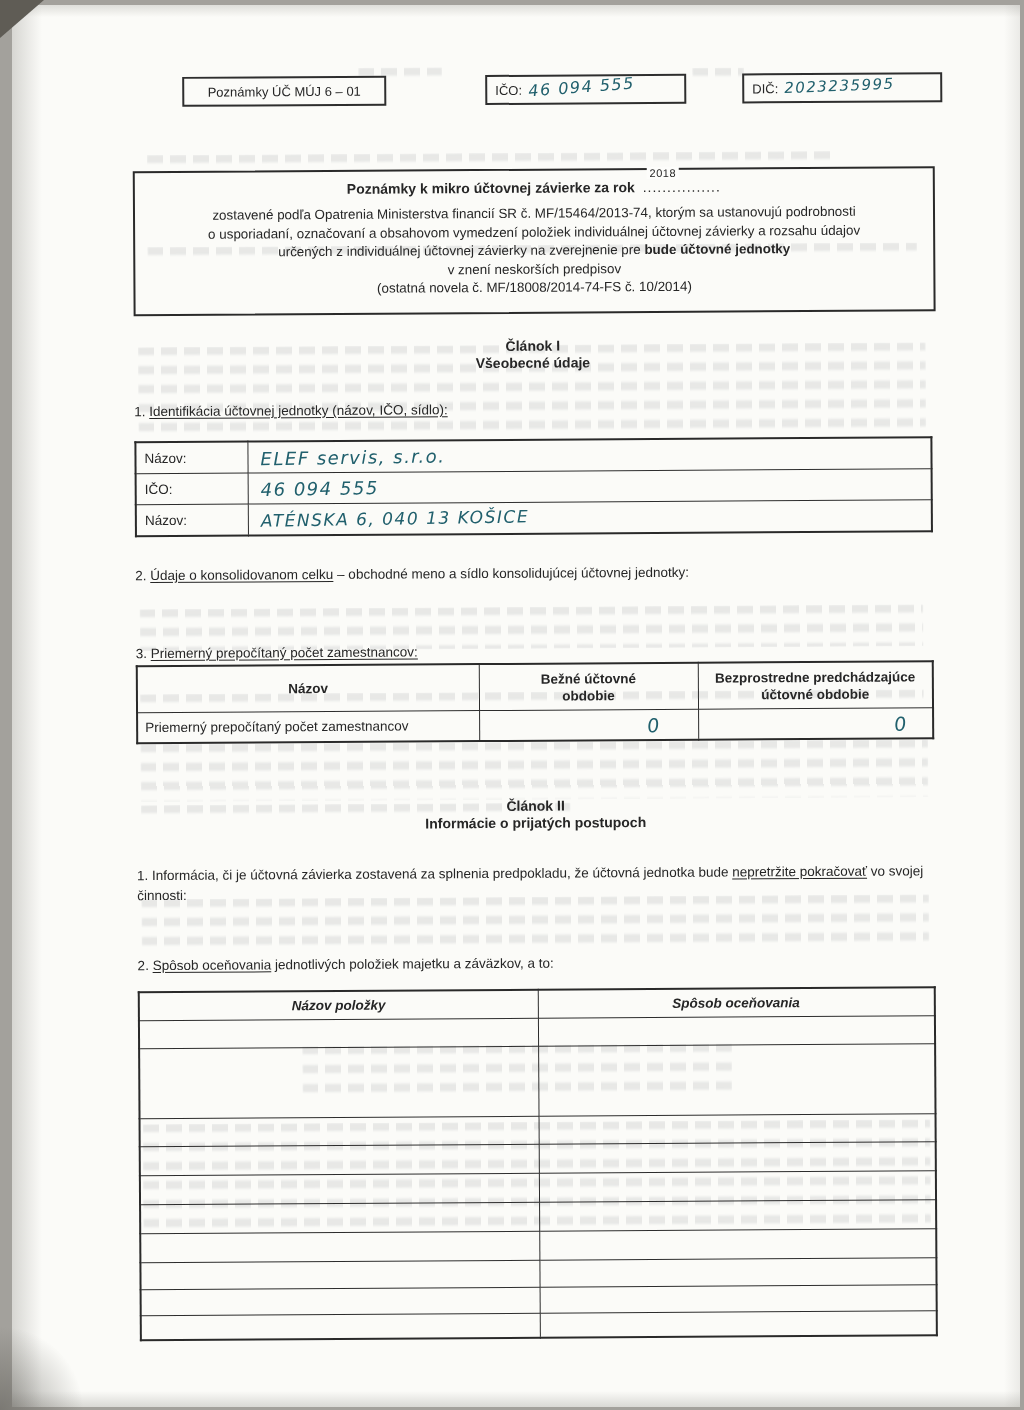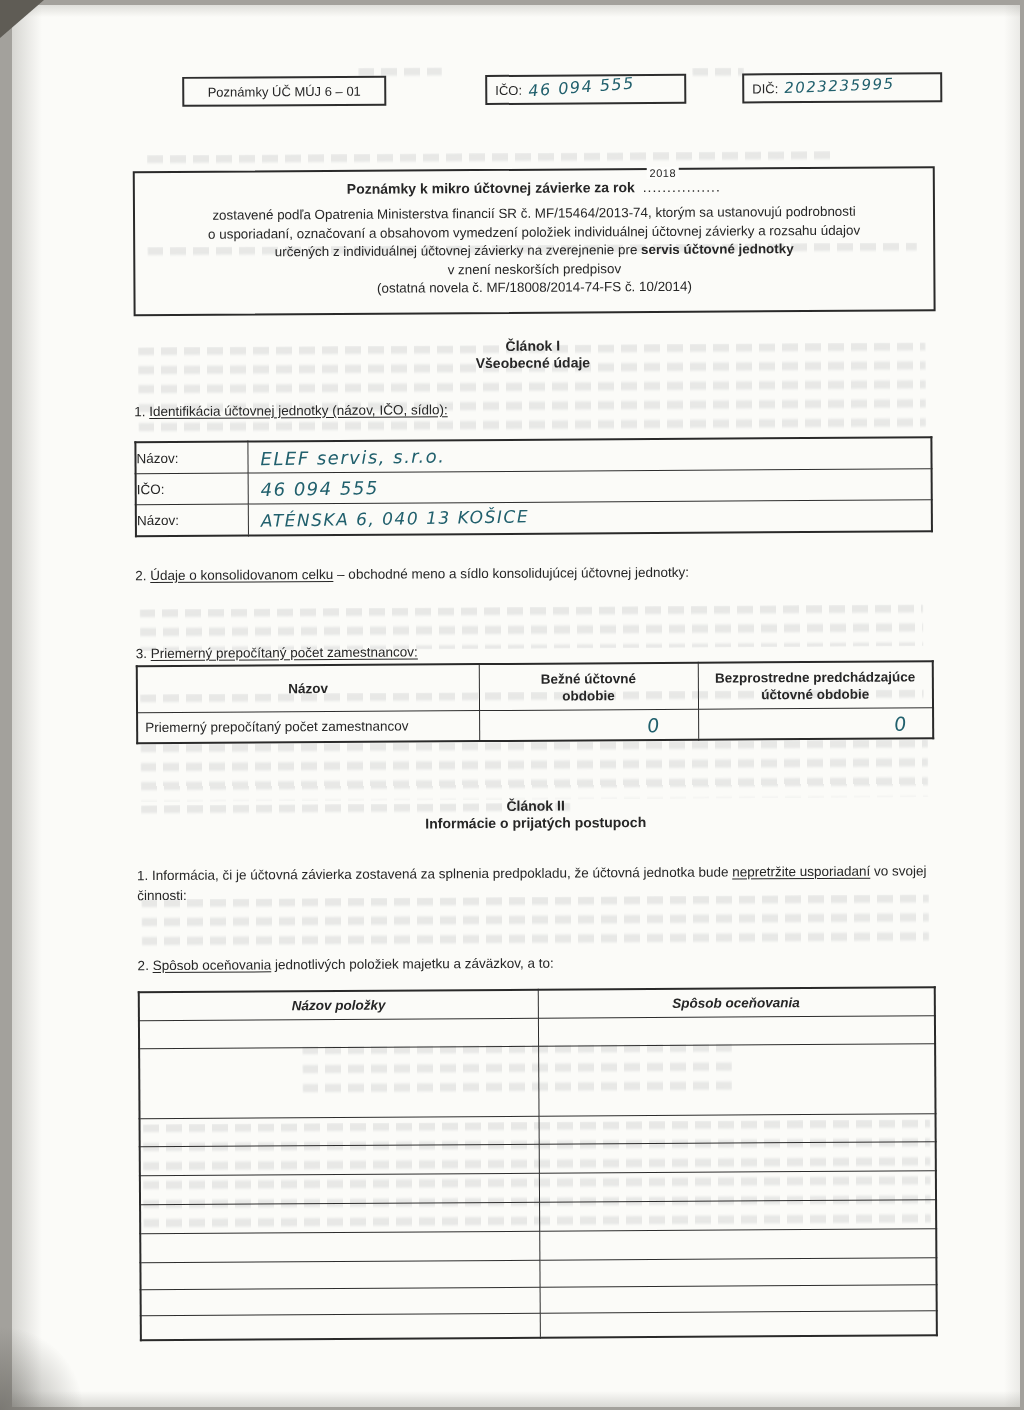--- a/index.html
+++ b/index.html
@@ -64,21 +64,21 @@
   .year-slot .dots{font-weight:normal;letter-spacing:1px;}
   .tb-body{margin-top:9px;font-size:13.4px;line-height:18.5px;}
   .center-h{position:absolute;left:136px;width:798px;text-align:center;font-weight:bold;font-size:14px;}
   .sec-line{position:absolute;left:136px;width:802px;font-size:13.5px;line-height:19.5px;}
   .u{text-decoration:underline;text-underline-offset:2px;}
   table{border-collapse:collapse;table-layout:fixed;background:transparent;}
   .grid{position:absolute;left:136px;width:798px;}
   .grid td,.grid th{border:1px solid #2d2d2d;padding:0;}
   .grid{border:2px solid #2a2a2a;}
   .id-table td{height:30px;vertical-align:middle;}
-  .id-table .lbl{font-size:13.5px;}
+  .id-table .lbl{padding-left:8px;font-size:13.5px;}
   .id-table .val{padding-left:12px;}
   .hw{font-size:18px;white-space:nowrap;display:inline-block;transform:rotate(-0.6deg);}
   .emp-table th{height:45px;font-size:13.5px;font-weight:bold;vertical-align:middle;text-align:center;line-height:17px;}
   .emp-table .hl{display:block;}
   .emp-table .hl:empty{display:none;}
   .emp-table td{height:29px;vertical-align:middle;font-size:13.5px;}
   .emp-table .rowlbl{padding-left:7px;}
   .emp-table .num{text-align:right;}
   .hw-zero{font-size:19px;display:inline-block;transform:rotate(-6deg);letter-spacing:0;}
   .val-table .vh{height:27px;font-size:13.5px;font-weight:bold;font-style:italic;text-align:center;vertical-align:middle;}
@@ -119,21 +119,21 @@
   </div>
 
   <div class="title-box">
     <div class="tb-title">
       <span>Poznámky k mikro účtovnej závierke za rok</span>
       <span class="year-slot"><span class="year">2018</span><span class="dots">................</span></span>
     </div>
     <div class="tb-body">
       <div>zostavené podľa Opatrenia Ministerstva financií SR č. MF/15464/2013-74, ktorým sa ustanovujú podrobnosti</div>
       <div>o usporiadaní, označovaní a obsahovom vymedzení položiek individuálnej účtovnej závierky a rozsahu údajov</div>
-      <div><span>určených z individuálnej účtovnej závierky na zverejnenie pre </span><b>servis účtovné jednotky</b></div>
+      <div><span>určených z individuálnej účtovnej závierky na zverejnenie pre </span><b>bude účtovné jednotky</b></div>
       <div>v znení neskorších predpisov</div>
       <div>(ostatná novela č. MF/18008/2014-74-FS č. 10/2014)</div>
     </div>
   </div>
 
   <div class="center-h" style="top:341px;">Článok I</div>
   <div class="center-h" style="top:358px;">Všeobecné údaje</div>
 
   <div class="sec-line" style="top:403px;">
     <span>1. </span><span class="u">Identifikácia účtovnej jednotky (názov, IČO, sídlo):</span>
@@ -194,21 +194,21 @@
       <td class="num" style="padding-right:38px;"><span class="ink hw-zero">0</span></td>
       <td class="num" style="padding-right:26px;"><span class="ink hw-zero">0</span></td>
     </tr>
   </tbody>
     </table>
 
   <div class="center-h" style="top:801px;">Článok II</div>
   <div class="center-h" style="top:818px;">Informácie o prijatých postupoch</div>
 
   <div class="sec-line" style="top:867px;">
-    <span>1. Informácia, či je účtovná závierka zostavená za splnenia predpokladu, že účtovná jednotka bude </span><span class="u">nepretržite usporiadaní</span><span> vo svojej činnosti:</span>
+    <span>1. Informácia, či je účtovná závierka zostavená za splnenia predpokladu, že účtovná jednotka bude </span><span class="u">nepretržite pokračovať</span><span> vo svojej činnosti:</span>
   </div>
 
   <div class="sec-line" style="top:957px;">
     <span>2. </span><span class="u">Spôsob oceňovania</span><span> jednotlivých položiek majetku a záväzkov, a to:</span>
   </div>
 
   <table class="grid val-table" style="top:992px;">
     <colgroup>
         <col style="width:399px;">
         <col>

